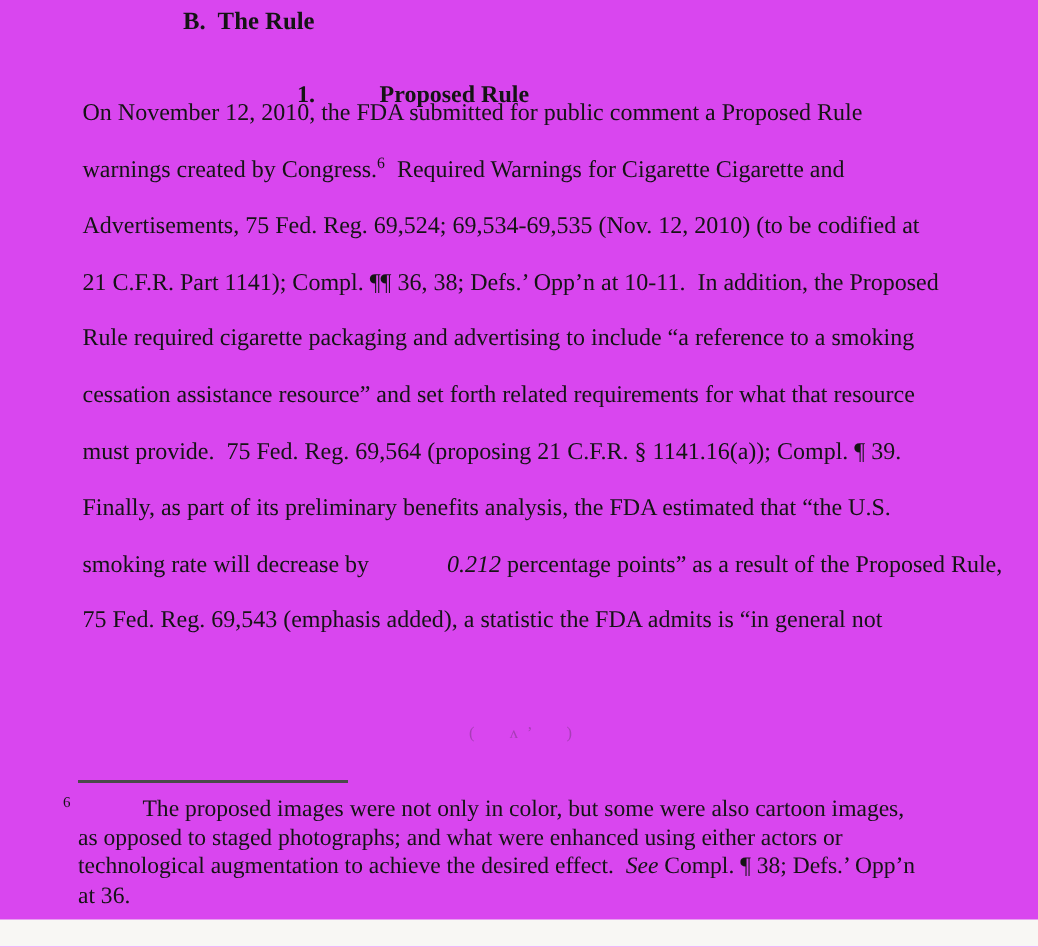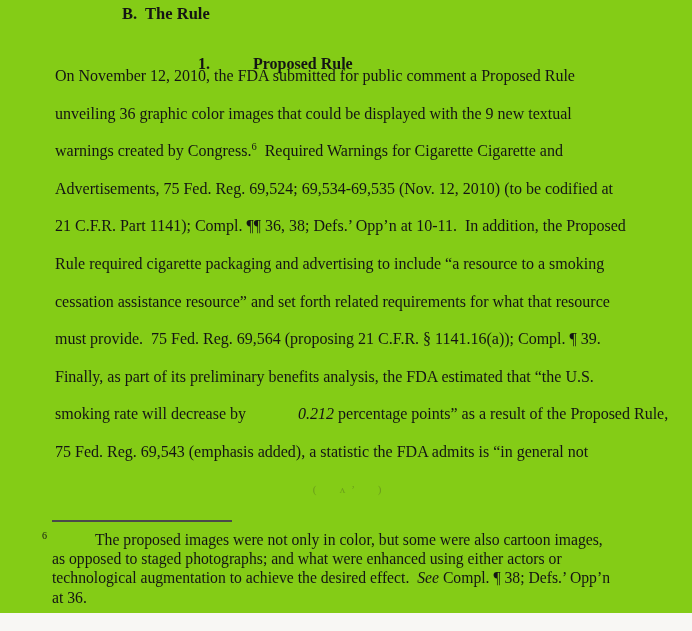--- a/index.html
+++ b/index.html
@@ -4,21 +4,21 @@
 <style>
   html, body {
     margin: 0;
     padding: 0;
     background: #ffffff;
   }
   .page {
     position: relative;
     width: 692px;
     height: 631px;
-    background: #84cc16;
+    background: #d946ef;
     overflow: hidden;
     font-family: "Liberation Serif", "DejaVu Serif", serif;
     color: #141414;
   }
   .section-heading {
     position: absolute;
     top: 4px;
     left: 122px;
     font-size: 16.5px;
     font-weight: bold;
@@ -121,25 +121,24 @@
 <div class="page">
 
   <div class="section-heading">B.  The Rule</div>
 
   <div class="subsection-heading">
     <span class="sub-num">1.</span><span>Proposed Rule</span>
   </div>
 
   <div class="body-paragraph">
     <div class="body-line first">On November 12, 2010, the FDA submitted for public comment a Proposed Rule</div>
-    <div class="body-line">unveiling 36 graphic color images that could be displayed with the 9 new textual</div>
     <div class="body-line"><span>warnings created by Congress.</span><span class="fn-ref">6</span><span>  Required Warnings for Cigarette Cigarette and</span></div>
     <div class="body-line">Advertisements, 75 Fed. Reg. 69,524; 69,534-69,535 (Nov. 12, 2010) (to be codified at</div>
     <div class="body-line">21 C.F.R. Part 1141); Compl. ¶¶ 36, 38; Defs.’ Opp’n at 10-11.  In addition, the Proposed</div>
-    <div class="body-line">Rule required cigarette packaging and advertising to include “a resource to a smoking</div>
+    <div class="body-line">Rule required cigarette packaging and advertising to include “a reference to a smoking</div>
     <div class="body-line">cessation assistance resource” and set forth related requirements for what that resource</div>
     <div class="body-line">must provide.  75 Fed. Reg. 69,564 (proposing 21 C.F.R. § 1141.16(a)); Compl. ¶ 39.</div>
     <div class="body-line">Finally, as part of its preliminary benefits analysis, the FDA estimated that “the U.S.</div>
     <div class="body-line"><span>smoking rate will decrease by </span><span class="emph">0.212</span><span> percentage points” as a result of the Proposed Rule,</span></div>
     <div class="body-line">75 Fed. Reg. 69,543 (emphasis added), a statistic the FDA admits is “in general not</div>
   </div>
 
   <div class="page-artifact">(  ʌ’  )</div>
 
   <div class="footnote-rule"></div>

